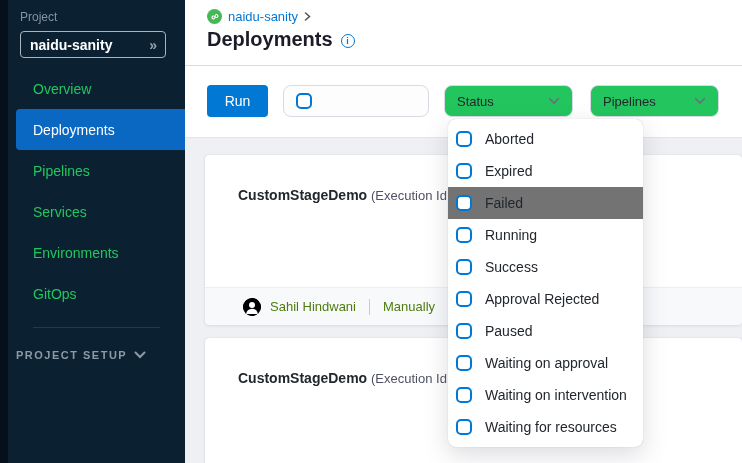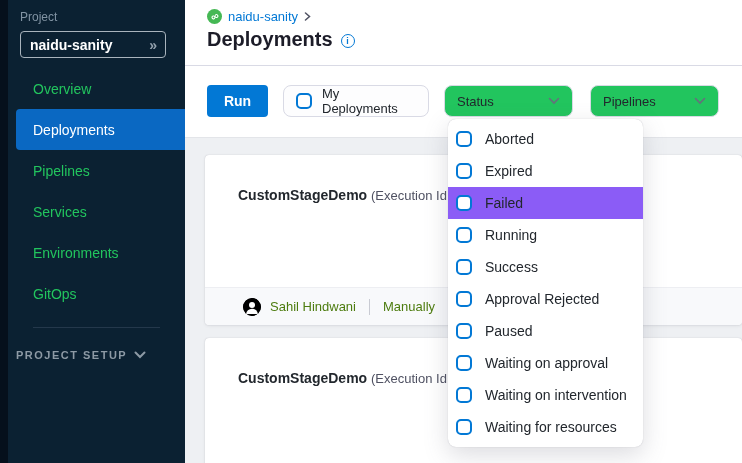--- a/index.html
+++ b/index.html
@@ -80,21 +80,21 @@
   }
 
   
   .toolbar {
     position:absolute; left:185px; top:66px; right:0; height:72px;
     background:#ffffff; border-bottom:1px solid #e3e5e9;
   }
   .run-btn {
     position:absolute; left:22px; top:19px; width:61px; height:32px;
     background:#0278d5; border:none; border-radius:4px;
-    color:#ffffff; font-size:14px; font-weight:700;
+    color:#ffffff; font-size:14px; font-weight:400;
     font-family:"Liberation Sans", sans-serif; cursor:pointer;
   }
   .my-deployments {
     position:absolute; left:98px; top:19px; width:146px; height:32px;
     background:#fdfdfe; border:1px solid #d9dae5; border-radius:8px;
     display:flex; align-items:center; gap:10px; padding:0 12px;
     font-size:13px; font-weight:500; color:#22272d; cursor:pointer;
   }
   .checkbox {
     width:16px; height:16px; flex:0 0 16px;
@@ -145,21 +145,21 @@
   .status-menu {
     position:absolute; left:448px; top:119px; width:195px;
     background:#ffffff; border-radius:8px; padding:4px 0;
     box-shadow:0 0 1px rgba(40,41,61,0.3), 0 8px 24px rgba(96,97,112,0.22);
     z-index:50;
   }
   .menu-item {
     height:32px; display:flex; align-items:center; gap:13px;
     padding:0 8px 0 8px; font-size:14px; color:#22272d; cursor:pointer;
   }
-  .menu-item.highlighted { background:#8b5cf6; }
+  .menu-item.highlighted { background:#737373; }
 </style>
 </head>
 <body>
 
 <aside class="sidebar">
   <div class="module-strip"></div>
   <div class="project-label">Project</div>
   <div class="project-input">
     <span class="pname">naidu-sanity</span>
     <span class="dbl-chev">»</span>
@@ -211,21 +211,20 @@
   <div class="page-title-row">
     <h1 class="page-title">Deployments</h1>
     <span class="info-icon">i</span>
   </div>
 </header>
 
 <div class="toolbar">
   <button class="run-btn">Run</button>
   <div class="my-deployments">
     <span class="checkbox"></span>
-    <span>My Deployments</span>
   </div>
   <div class="select-btn select-status">
     <span>Status</span>
     <span class="chev-down">
       <svg width="12" height="8" viewBox="0 0 12 8">
           <path d="M1.5 1.5 L6 6 L10.5 1.5" stroke="#66707c" stroke-width="1.6" fill="none" stroke-linecap="round"></path>
         </svg>
     </span>
   </div>
   <div class="select-btn select-pipelines">

